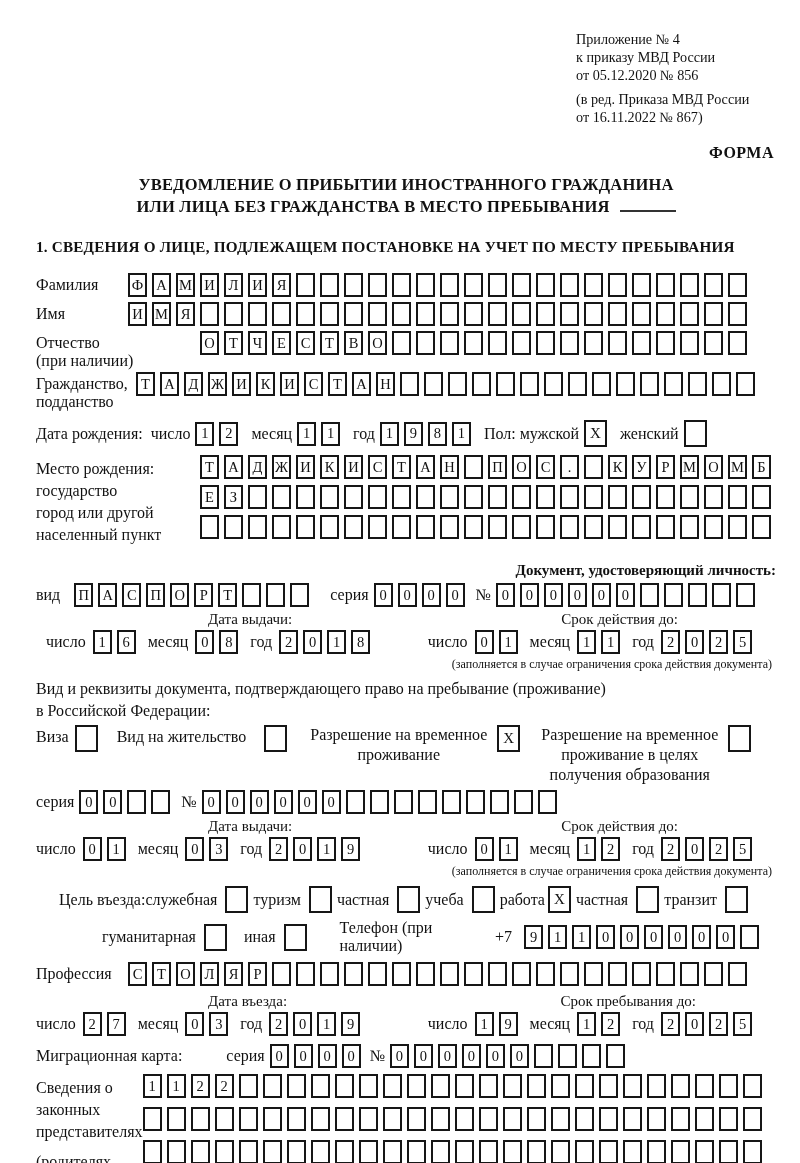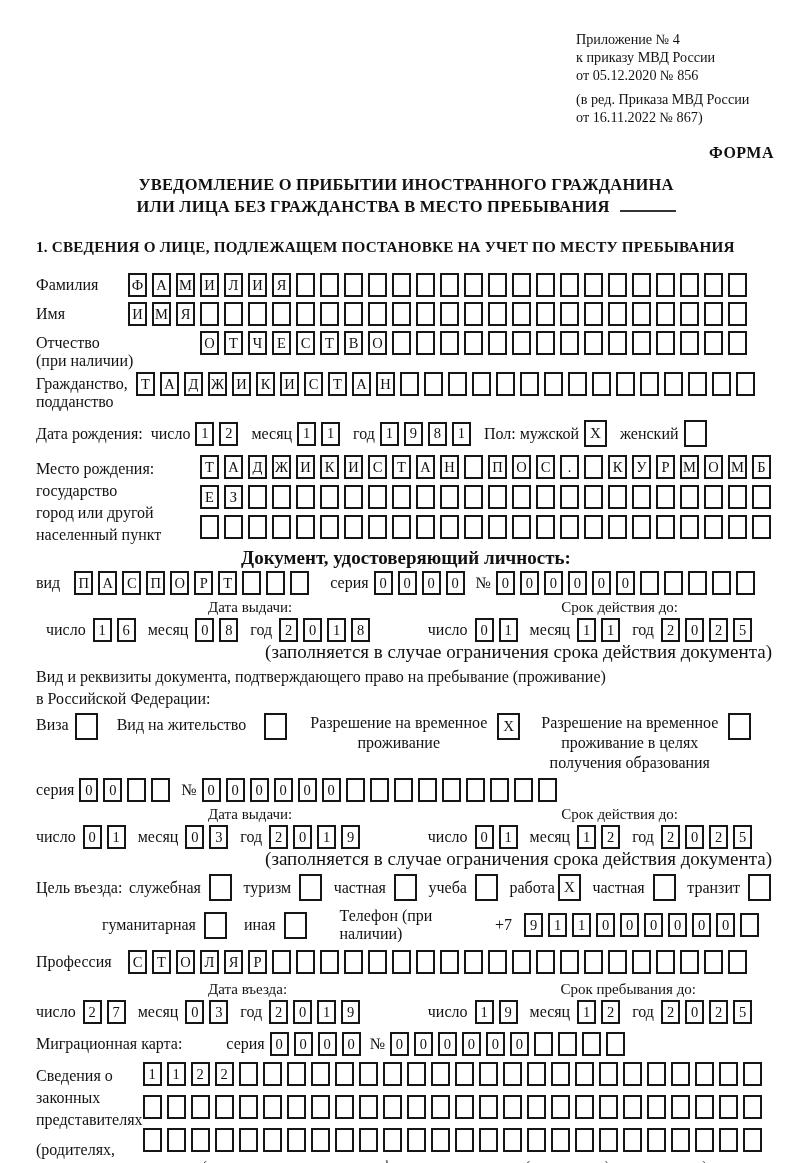--- a/index.html
+++ b/index.html
@@ -31,41 +31,41 @@
     font-size:14.5px;line-height:1;background:#fff;flex:0 0 auto;
   }
   .chk .cell{width:23px;height:27px;font-size:15px;}
   .colstack{display:flex;flex-direction:column;}
   .mb{margin-bottom:6px;}
   .mb8{margin-bottom:9px;}
   
   .drow{align-items:center;}
   .drow > *{margin-right:8px;}
   .drow .tight{margin-right:5px;}
-  .docheader{text-align:center;font-weight:bold;font-size:19px;margin-top:2px;line-height:20px;}
+  .docheader{text-align:right;font-weight:bold;font-size:15px;margin-top:14px;line-height:20px;}
   .dates-head{display:flex;font-size:15px;margin-top:4px;line-height:17px;}
   .dh1{margin-left:172px;}
   .dh2{margin-left:auto;margin-right:98px;}
   .dh2.wide{margin-right:80px;}
   .dates-row{display:flex;align-items:center;margin-top:2px;}
   .dgroup{display:inline-flex;align-items:center;}
   .dgroup > *{margin-right:7px;}
   .dgroup.right{margin-left:auto;margin-right:12px;}
-  .note{font-size:19px;text-align:right;padding-right:4px;margin-top:2px;line-height:16px;}
+  .note{font-size:12px;text-align:right;padding-right:4px;margin-top:2px;line-height:16px;}
   .plain{margin-top:7px;line-height:20px;}
   .plain2{margin-top:2px;line-height:20px;}
   
   .permit-row{display:flex;align-items:flex-start;margin-top:4px;}
   .popt{display:inline-flex;align-items:flex-start;}
   .popt .ptext{padding-top:3px;}
   .optlines{text-align:center;line-height:20px;}
   .permit-row .cells{margin-left:10px;margin-top:0;}
   .popt + .popt{margin-left:14px;}
   
-  .purpose-row{display:flex;align-items:center;justify-content:space-between;margin-top:7px;}
+  .purpose-row{display:flex;align-items:center;justify-content:center;margin-top:7px;}
   .ppair{display:inline-flex;align-items:center;}
   .ppair .cells{margin-left:8px;}
   .purpose-row2{display:flex;align-items:center;margin-top:6px;margin-left:66px;}
   .purpose-row2 > *{margin-right:12px;}
   .phone-label{margin-left:16px;}
   .repnote{font-size:13.8px;margin-top:6px;text-align:center;line-height:17px;}
 </style>
 </head>
 <body>
 

